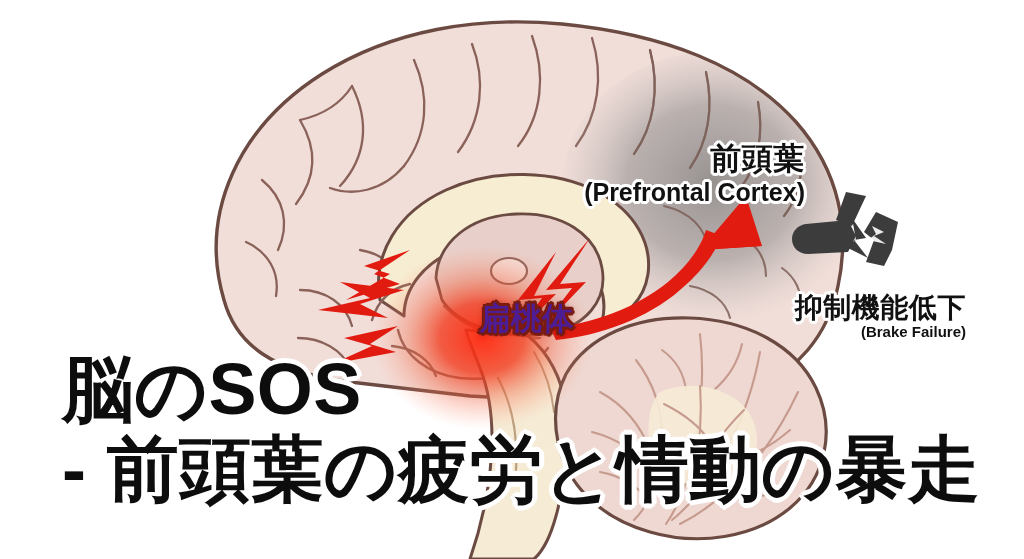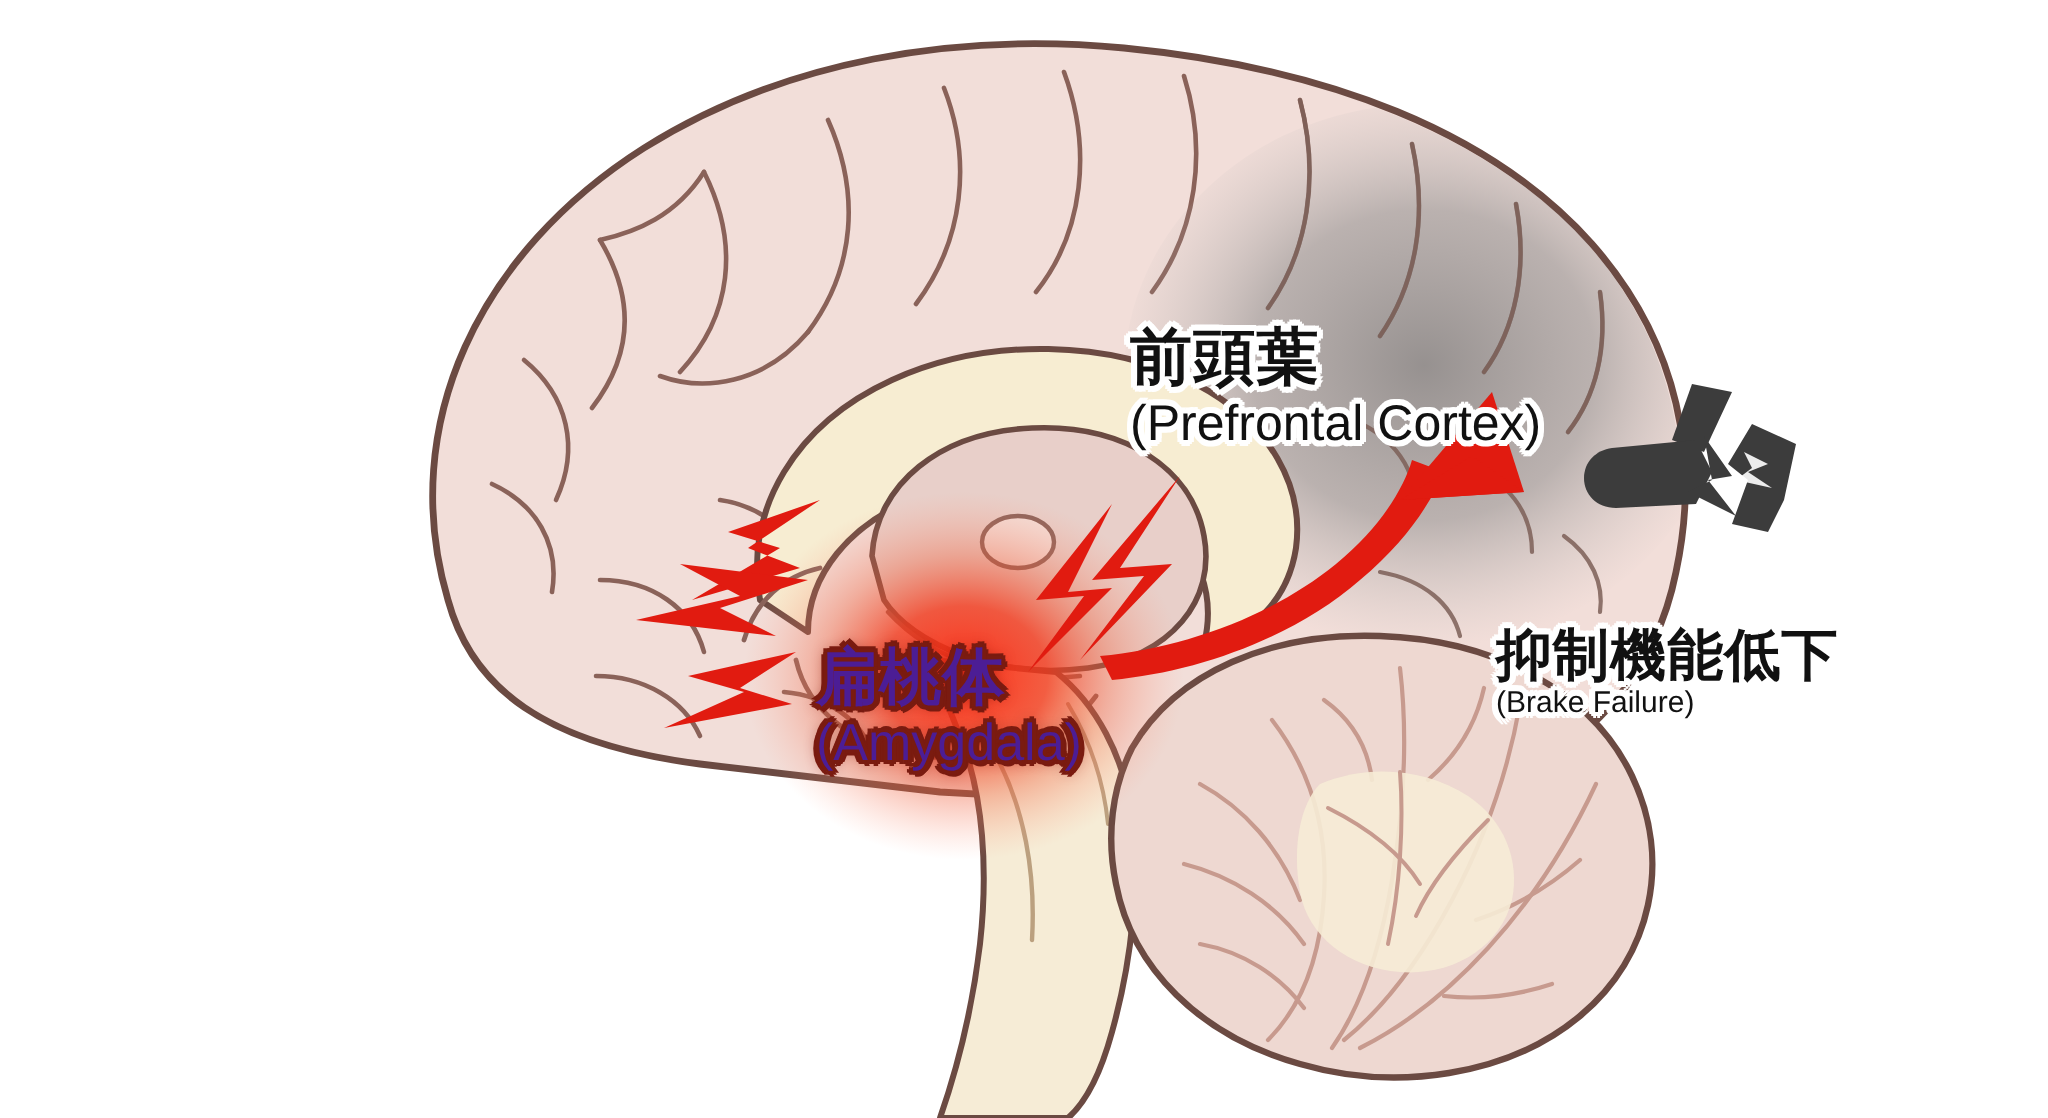--- a/index.html
+++ b/index.html
@@ -18,34 +18,33 @@
   #brain-svg {
     position: absolute;
     left: 0; top: 0;
     width: 1024px;
     height: 559px;
   }
 
   
   .callout {
     position: absolute;
-    text-align: left;
+    text-align: right;
     line-height: 1.12;
     white-space: nowrap;
     user-select: none;
-    margin-top: 20px;
   }
   .callout .jp {
     display: block;
     font-weight: bold;
     letter-spacing: 0.02em;
   }
   .callout .en {
     display: block;
-    font-weight: normal;
+    font-weight: bold;
   }
 
   
   .dark-label .jp,
   .dark-label .en {
     color: #111111;
     text-shadow:
        2px 0 0 #fff, -2px 0 0 #fff, 0 2px 0 #fff, 0 -2px 0 #fff,
        2px 2px 0 #fff, -2px 2px 0 #fff, 2px -2px 0 #fff, -2px -2px 0 #fff,
        3px 1px 0 #fff, -3px 1px 0 #fff, 1px 3px 0 #fff, 1px -3px 0 #fff,
@@ -298,17 +297,20 @@
     <span class="en">(Prefrontal Cortex)</span>
   </div>
 
   <div class="callout dark-label" id="label-brake">
     <span class="jp">抑制機能低下</span>
     <span class="en">(Brake Failure)</span>
   </div>
 
   <div class="callout light-label" id="label-amygdala">
     <span class="jp">扁桃体</span>
-    <span class="en">(Amygdala)</span>
   </div>
 
+  <div id="title-block">
+    <span class="line line1">脳のSOS</span>
+    <span class="line line2">- 前頭葉の疲労と情動の暴走</span>
+  </div>
 
 </div>
 
 </body></html>

